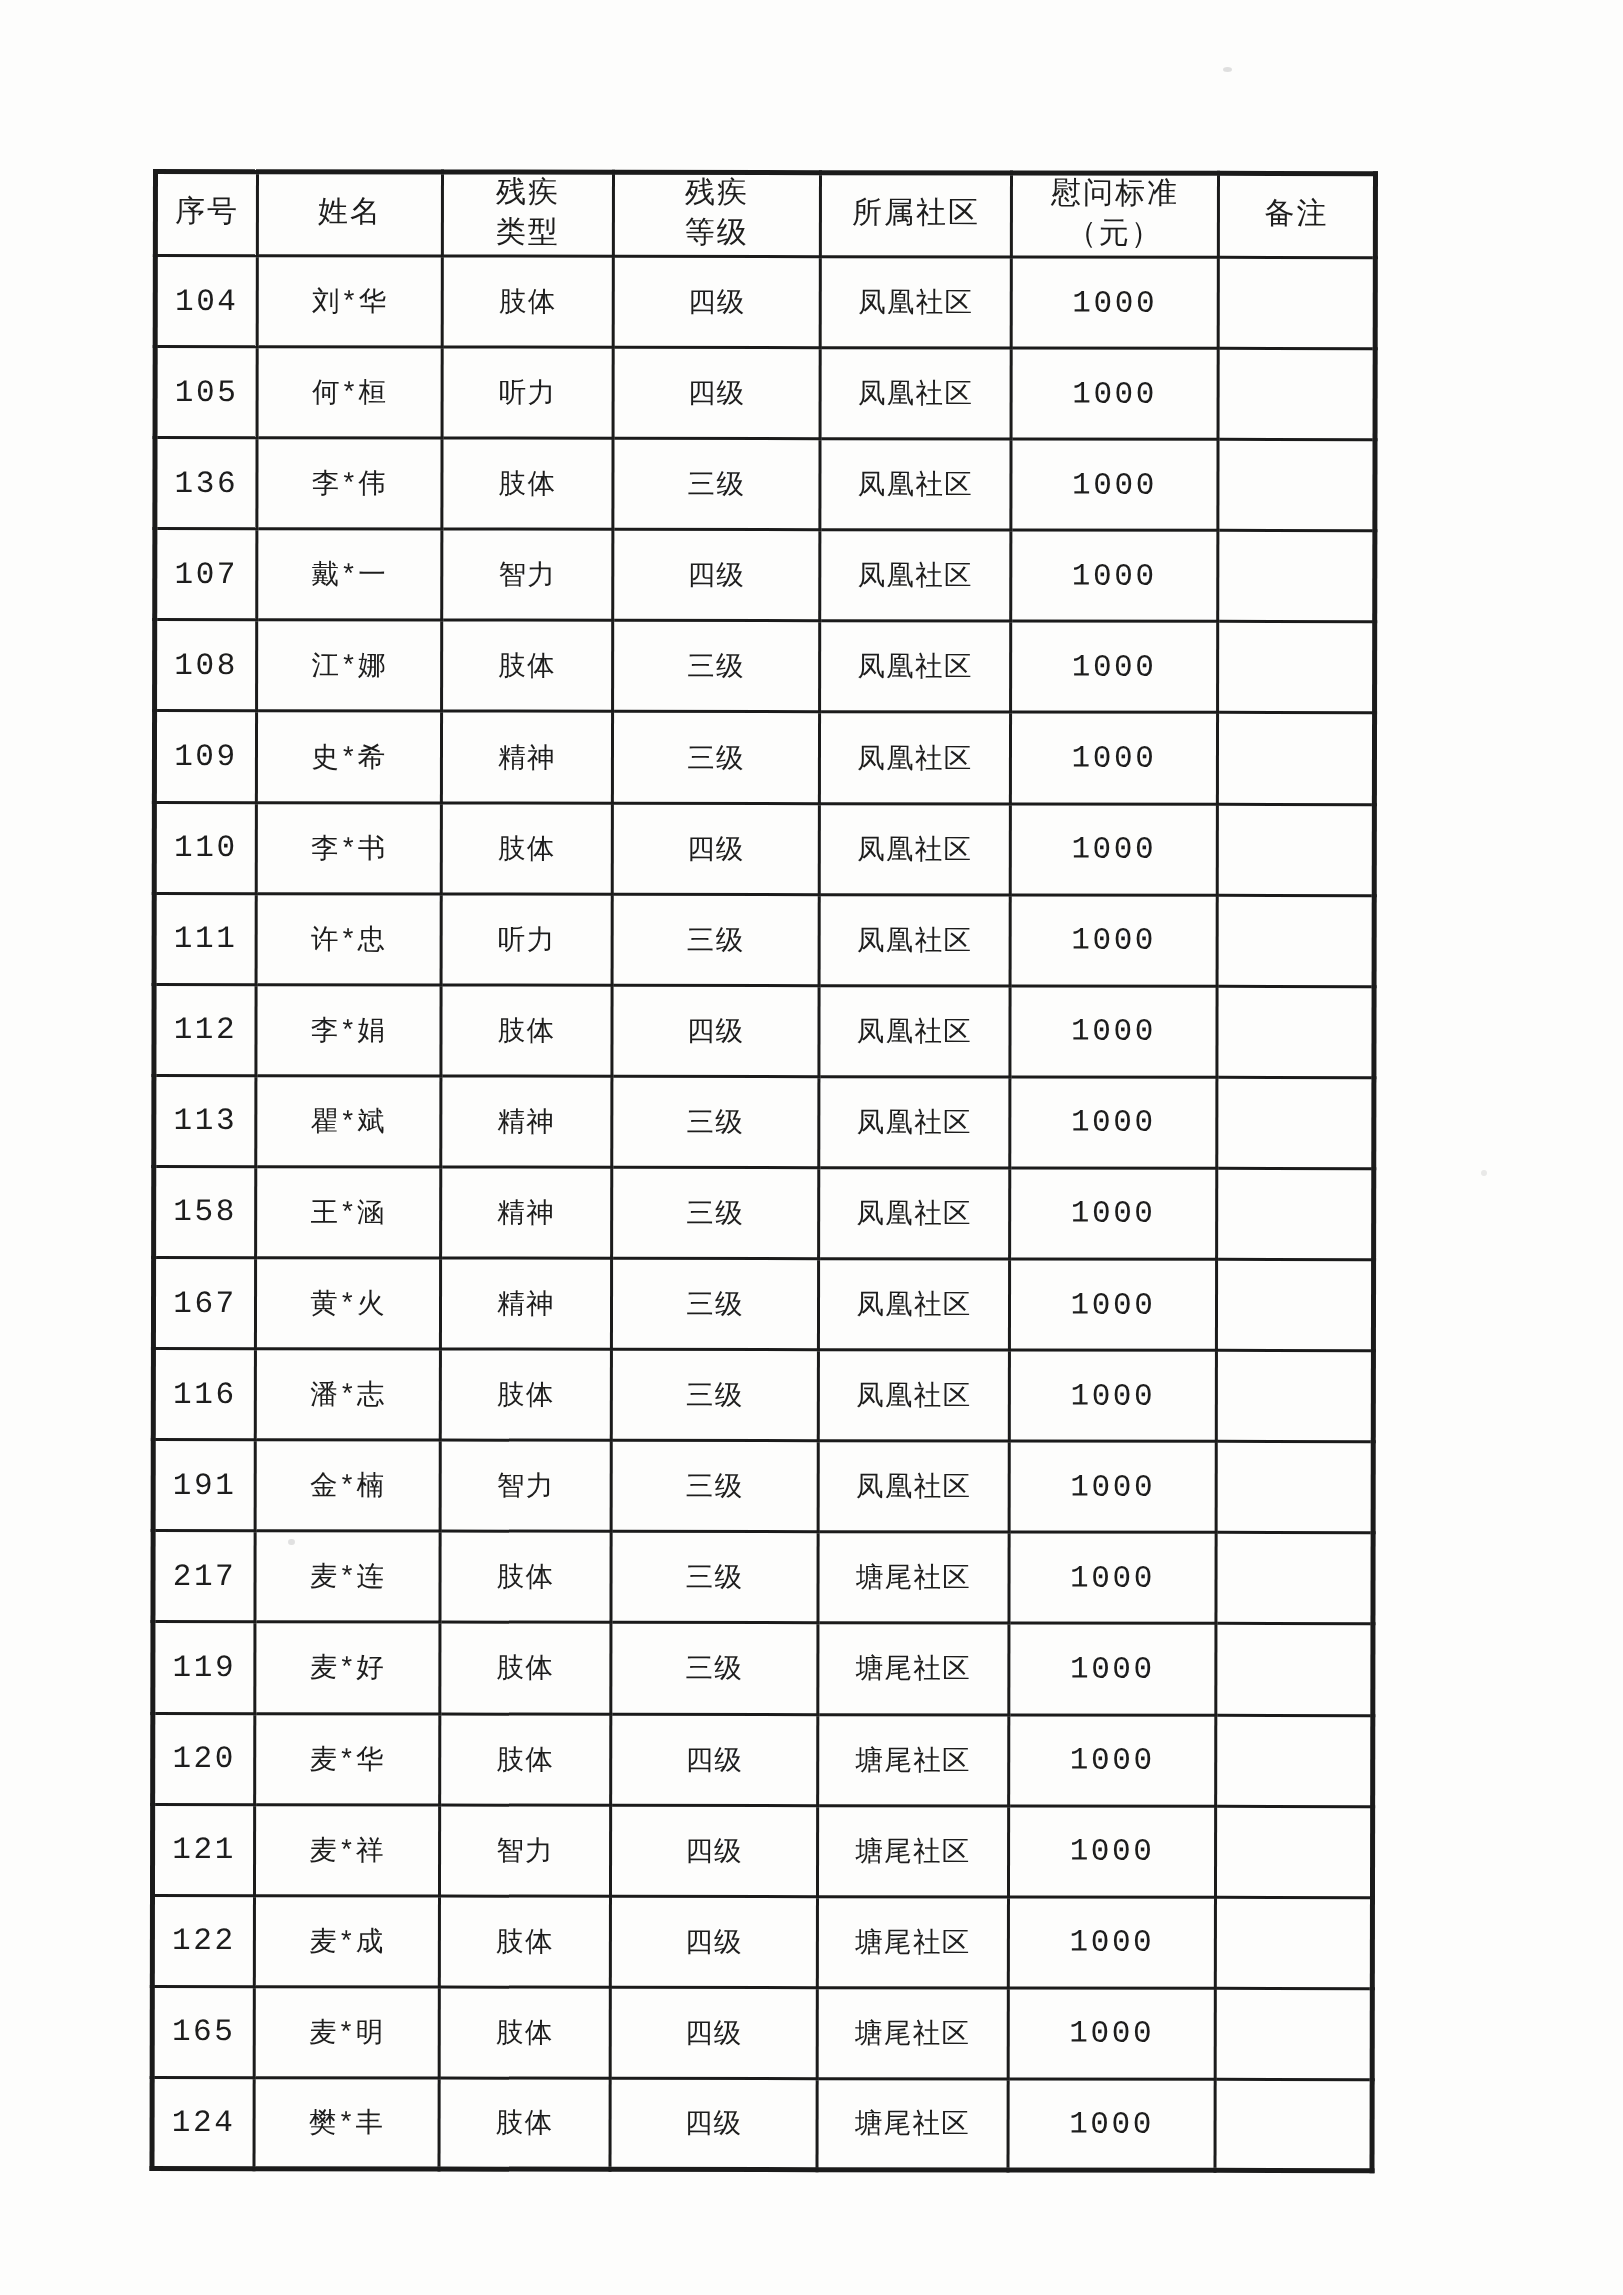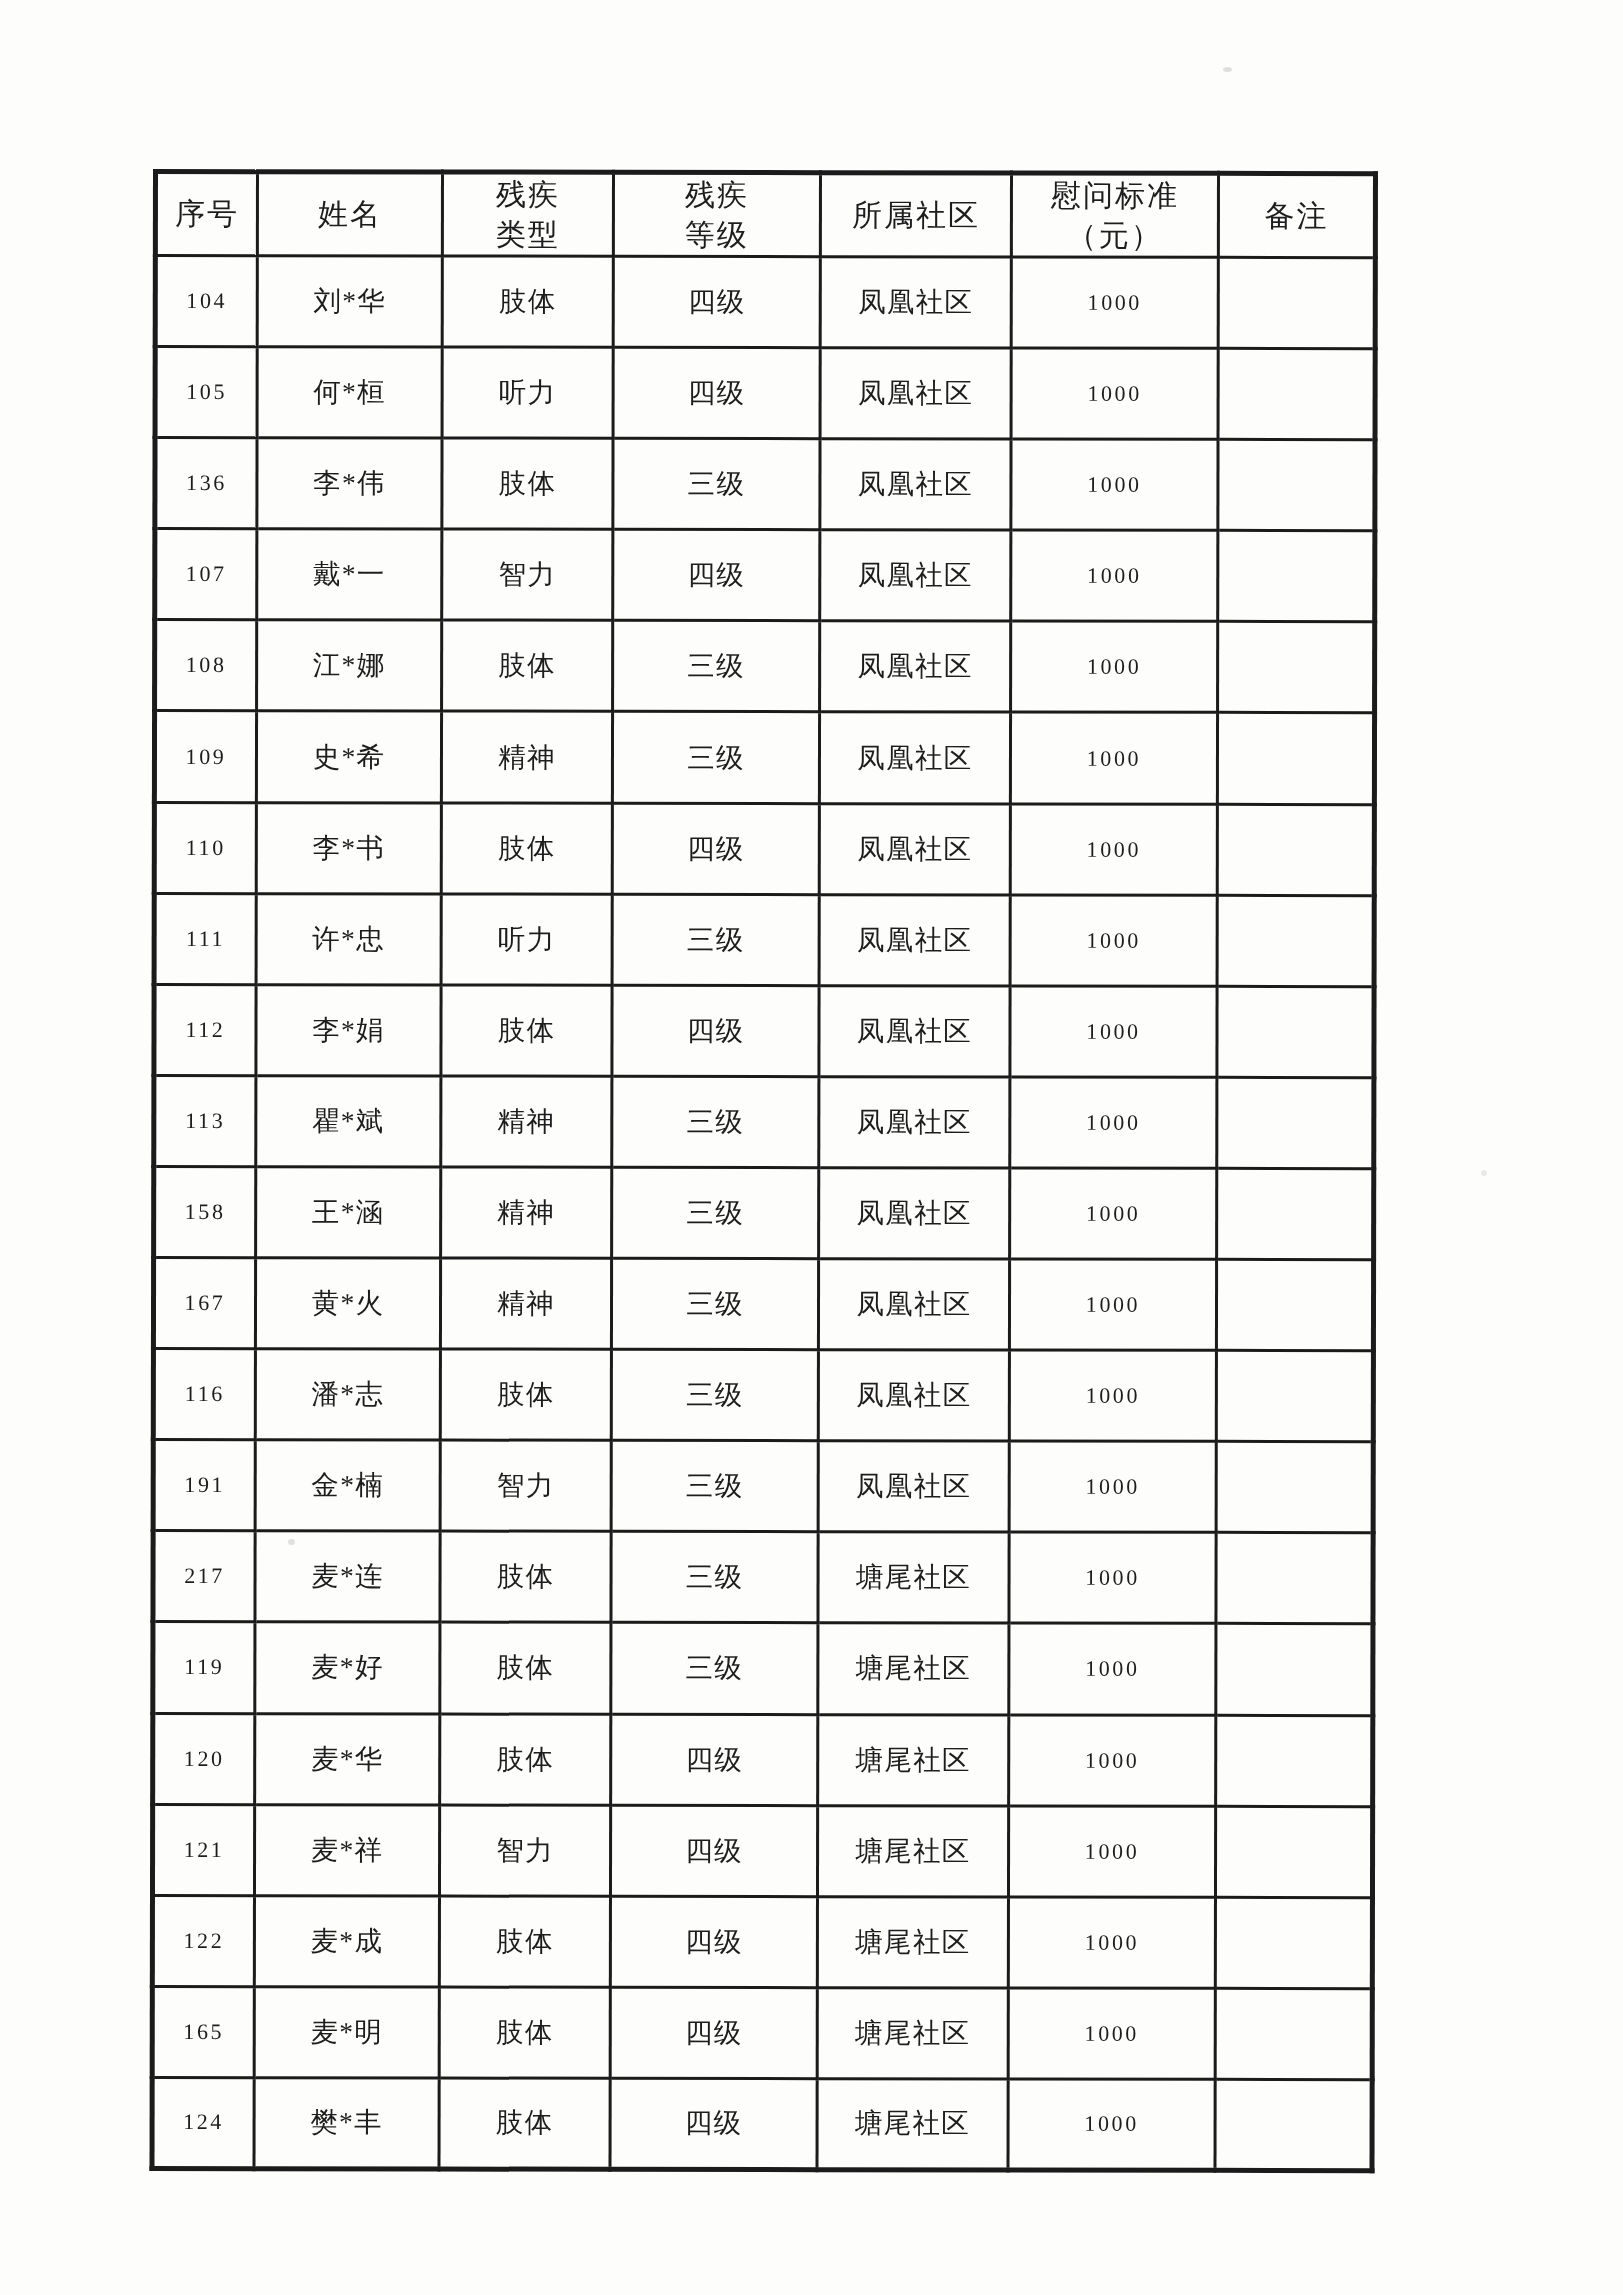--- a/index.html
+++ b/index.html
@@ -5,21 +5,21 @@
   html, body {
     margin: 0;
     padding: 0;
   }
   .page {
     position: relative;
     width: 1623px;
     height: 2295px;
     background: #fdfdfc;
     overflow: hidden;
-    font-family: Liberation Serif, serif;
+    font-family: Liberation Mono, monospace;
   }
   .table-wrap {
     position: absolute;
     left: 153px;
     top: 169px;
     transform: rotate(0.1deg);
     transform-origin: top left;
   }
   table.roster {
     border-collapse: collapse;
@@ -49,21 +49,21 @@
     font-weight: normal;
     font-size: 30px;
     letter-spacing: 2px;
     line-height: 1.32;
   }
   tbody td {
     font-size: 27.5px;
     letter-spacing: 1.3px;
   }
   tbody td.f-index, tbody td.f-amount {
-    font-size: 22px;
+    font-size: 31px;
     letter-spacing: 2.6px;
   }
   
   .speck {
     position: absolute;
     border-radius: 50%;
     background: #9a9a9a;
   }
   .speck.s1 { left: 1223px; top: 67px;  width: 9.2px; height: 5.2px;  opacity: .30; }
   .speck.s2 { left: 288px;  top: 1539px; width: 6.5px; height: 5.9px;  opacity: .28; }

